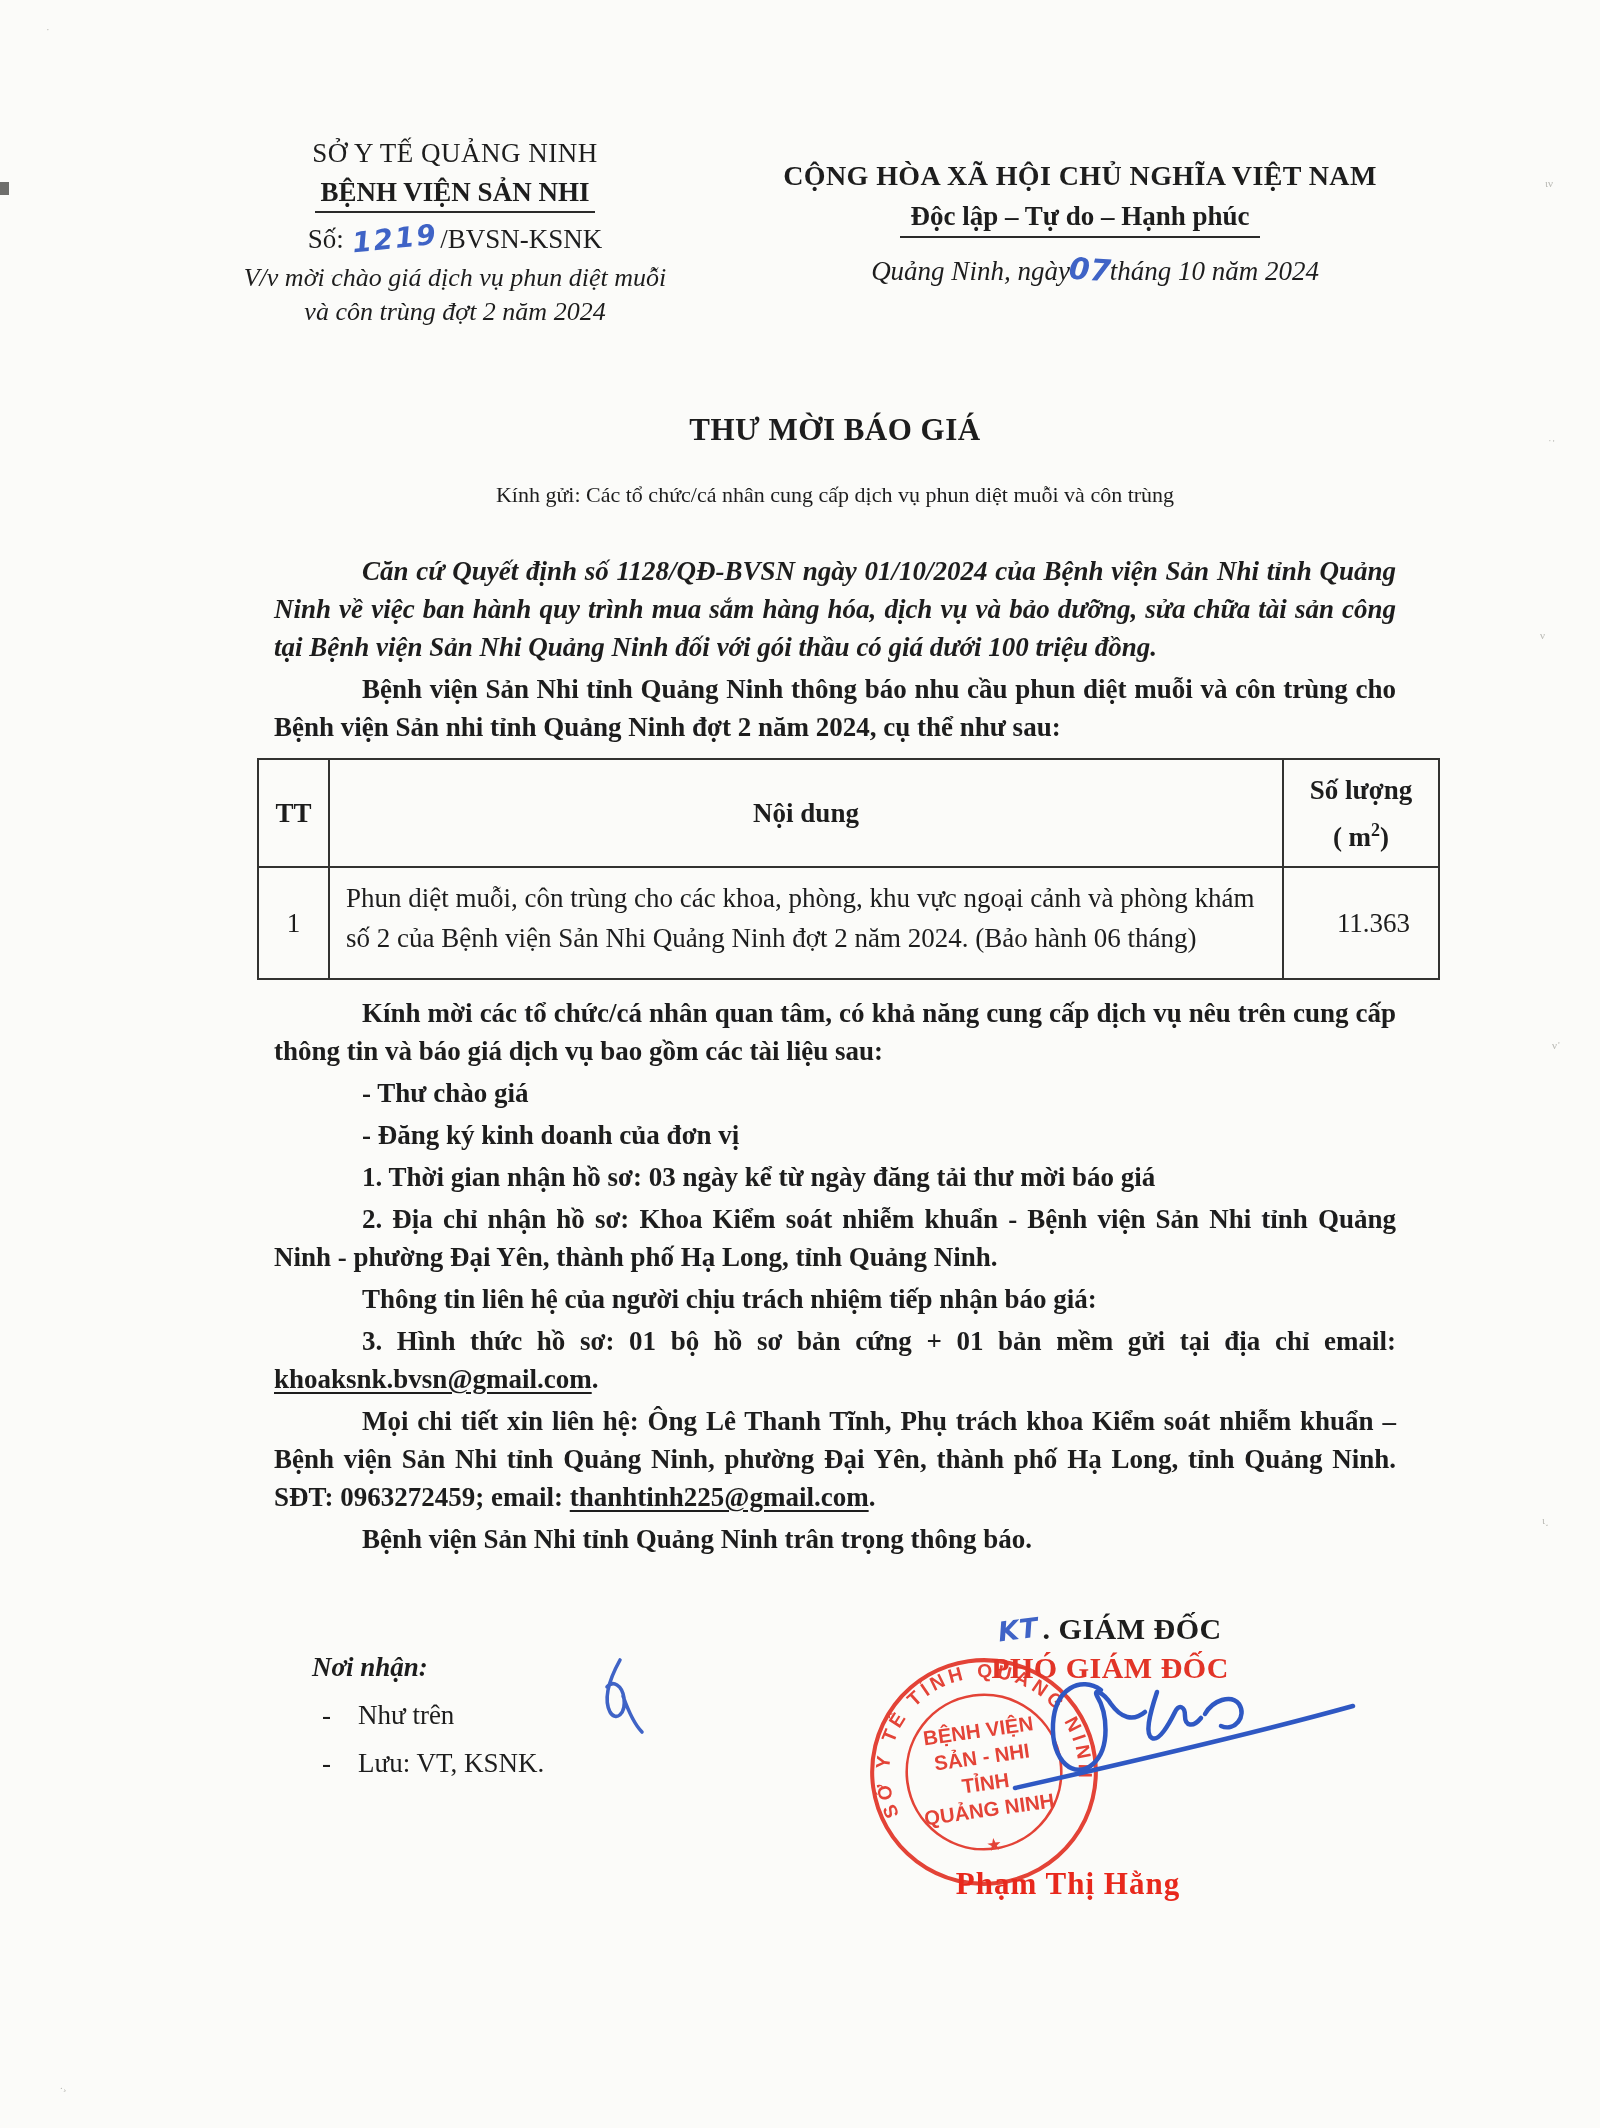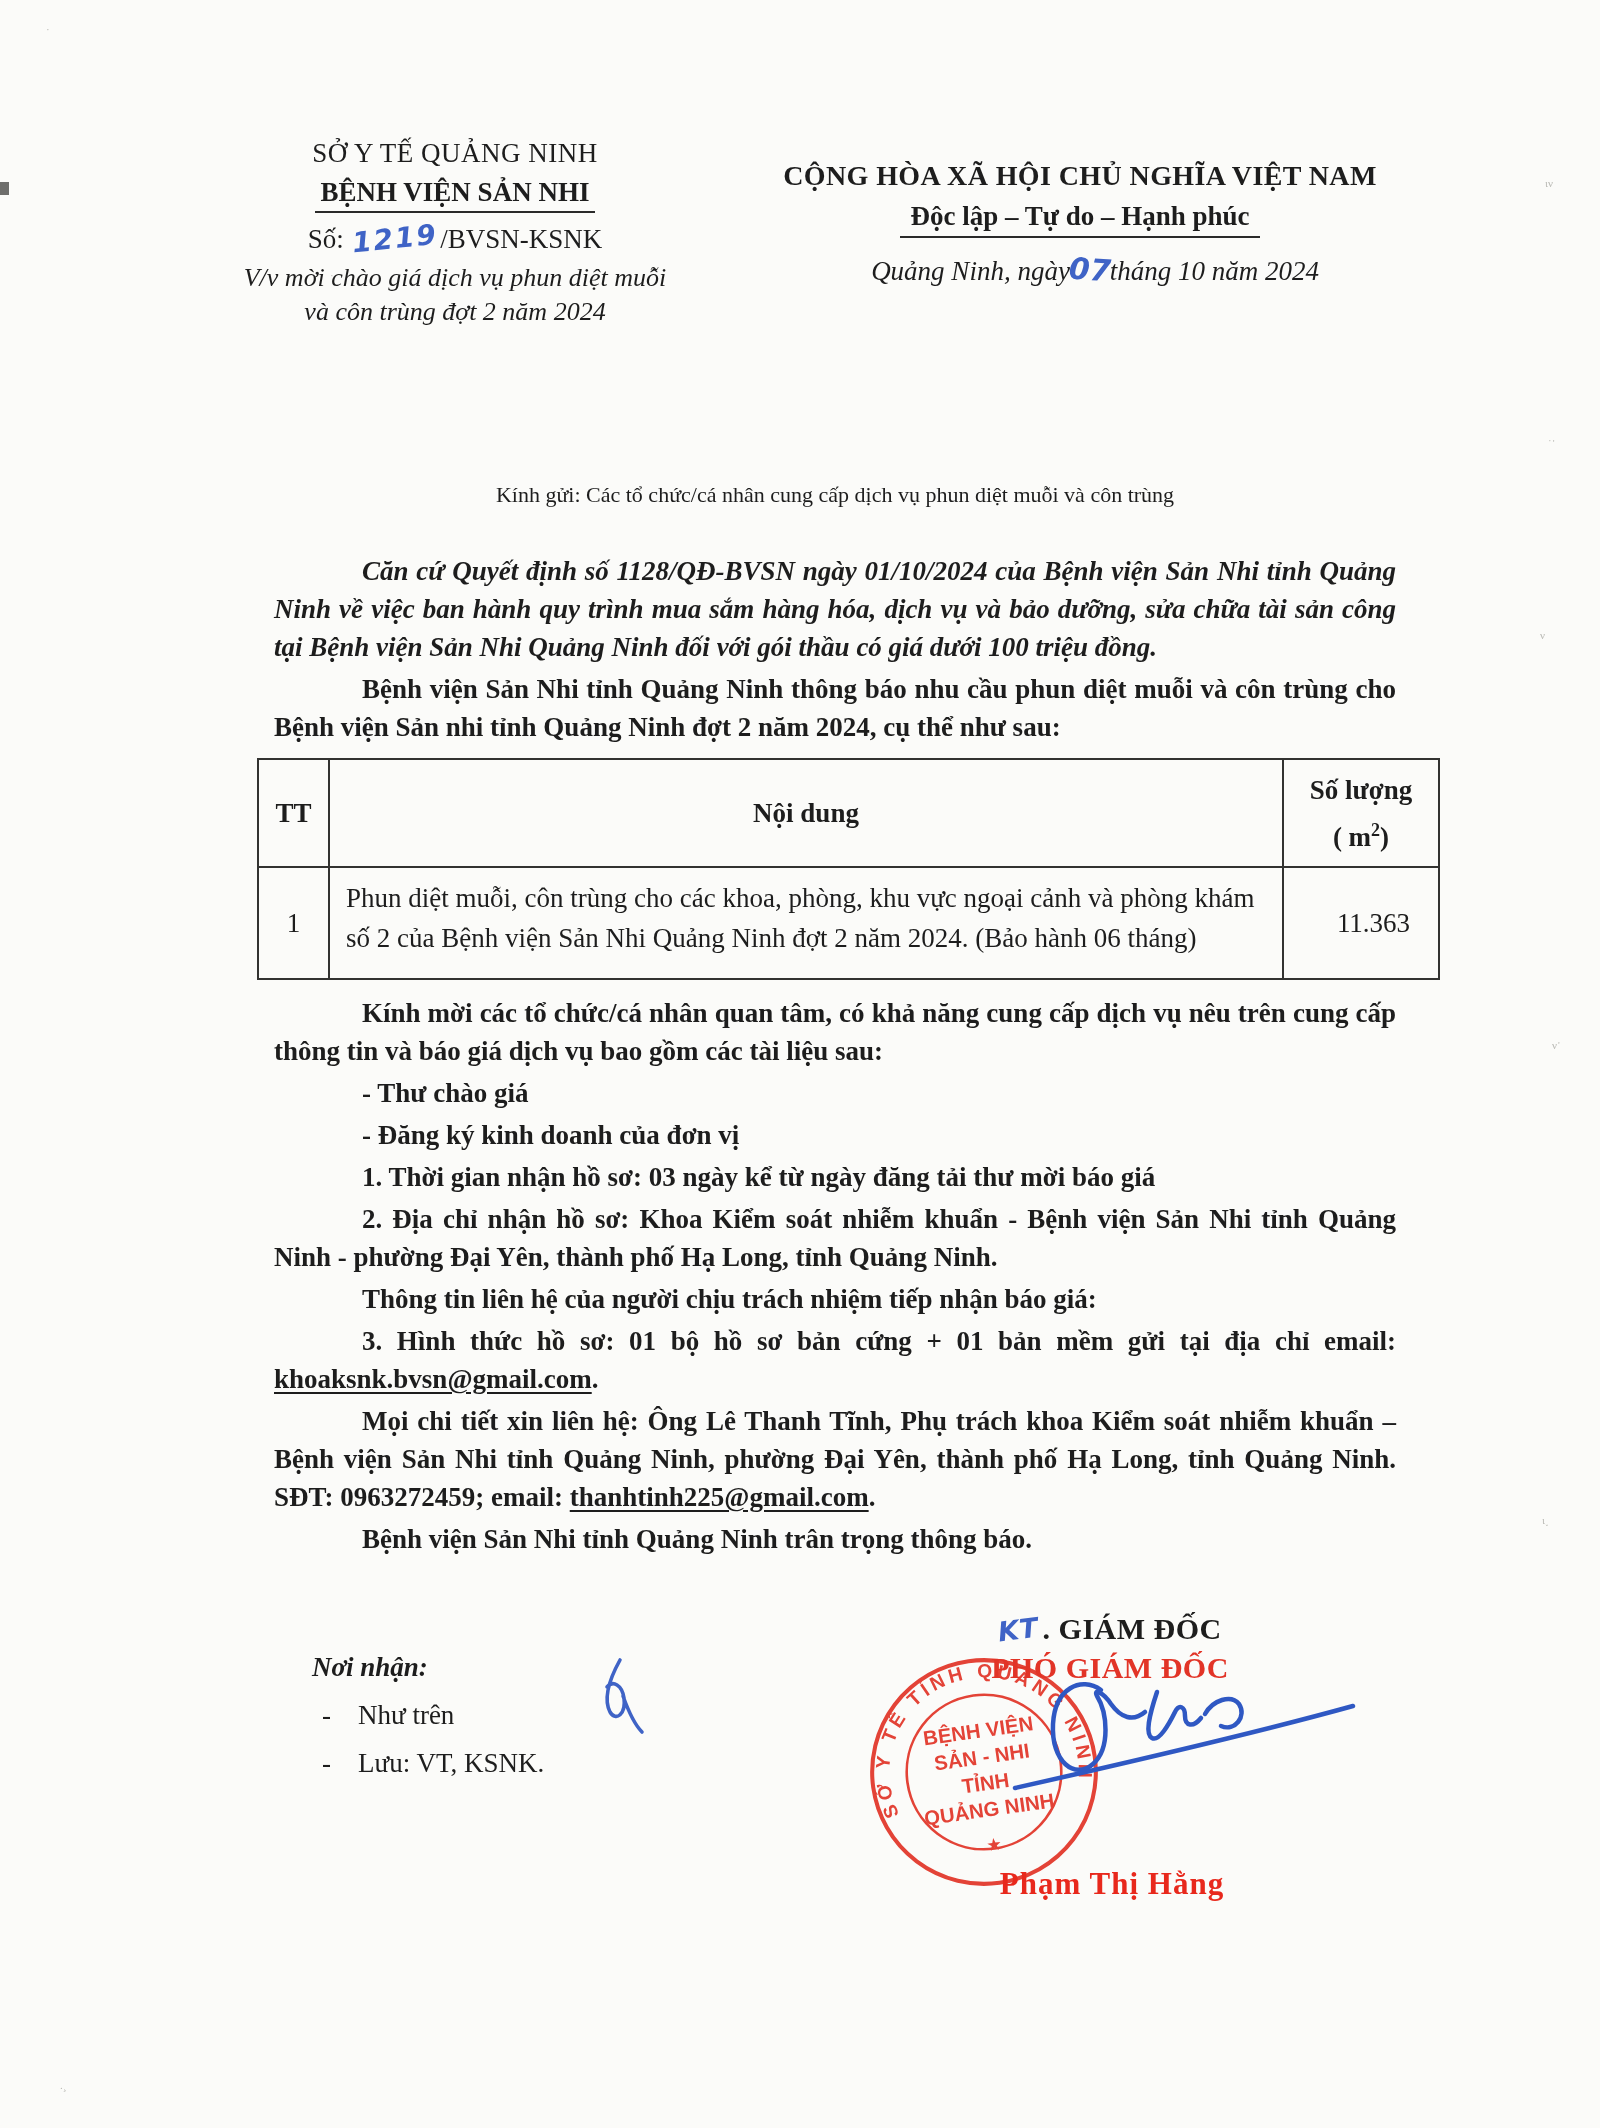--- a/index.html
+++ b/index.html
@@ -55,21 +55,21 @@
   .recipients{position:absolute;left:312px;top:1652px;font-size:27px;}
   .recipients .rt{font-weight:bold;font-style:italic;}
   .recipients .ri{margin-top:17px;padding-left:46px;position:relative;}
   .recipients .ri .dash{position:absolute;left:10px;}
   .paraph{position:absolute;left:590px;top:1652px;}
 
   .signblock{position:absolute;left:890px;top:1612px;width:440px;text-align:center;}
   .signblock .ln1{font-size:30px;font-weight:bold;letter-spacing:.5px;}
   .signblock .kt{color:#3f63c6;font-family:"DejaVu Sans", sans-serif;font-style:italic;font-weight:bold;display:inline-block;transform:rotate(-7deg);font-size:27px;margin-right:4px;}
   .signblock .ln2{font-size:30px;font-weight:bold;color:#e23427;margin-top:5px;letter-spacing:.5px;}
-  .signer{position:absolute;left:892px;top:1866px;width:440px;text-align:center;font-size:31px;font-weight:bold;color:#e8281c;font-family:"Liberation Serif",serif;letter-spacing:1px;}
+  .signer{position:absolute;left:848px;top:1866px;width:440px;text-align:center;font-size:31px;font-weight:bold;color:#e8281c;font-family:"Liberation Serif",serif;letter-spacing:1px;}
 
   .stamp{position:absolute;left:862px;top:1650px;width:244px;height:244px;transform:rotate(-8deg);opacity:.92;}
   .signature{position:absolute;left:1005px;top:1672px;width:360px;height:140px;}
 </style>
 </head>
 <body>
 
 <div class="page">
 
   <div class="mark-left-edge"></div>
@@ -91,20 +91,21 @@
       <div>và côn trùng đợt 2 năm 2024</div>
     </div>
   </div>
 
   <div class="hdr-right">
     <div class="nation">CỘNG HÒA XÃ HỘI CHỦ NGHĨA VIỆT NAM</div>
     <div><span class="motto">Độc lập – Tự do – Hạnh phúc</span></div>
     <div class="placedate"><span>Quảng Ninh, ngày</span><span class="hand">07</span><span>tháng 10 năm 2024</span></div>
   </div>
 
+  <div class="title">THƯ MỜI BÁO GIÁ</div>
   <div class="salutation">Kính gửi: Các tổ chức/cá nhân cung cấp dịch vụ phun diệt muỗi và côn trùng</div>
 
   <div class="body">
     <p class="indent it">Căn cứ Quyết định số 1128/QĐ-BVSN ngày 01/10/2024 của Bệnh viện Sản Nhi tỉnh Quảng Ninh về việc ban hành quy trình mua sắm hàng hóa, dịch vụ và bảo dưỡng, sửa chữa tài sản công tại Bệnh viện Sản Nhi Quảng Ninh đối với gói thầu có giá dưới 100 triệu đồng.</p>
     <p class="indent">Bệnh viện Sản Nhi tỉnh Quảng Ninh thông báo nhu cầu phun diệt muỗi và côn trùng cho Bệnh viện Sản nhi tỉnh Quảng Ninh đợt 2 năm 2024, cụ thể như sau:</p>
 
     <table class="quote">
       <colgroup>
           <col class="c-tt">
           <col class="c-content">

